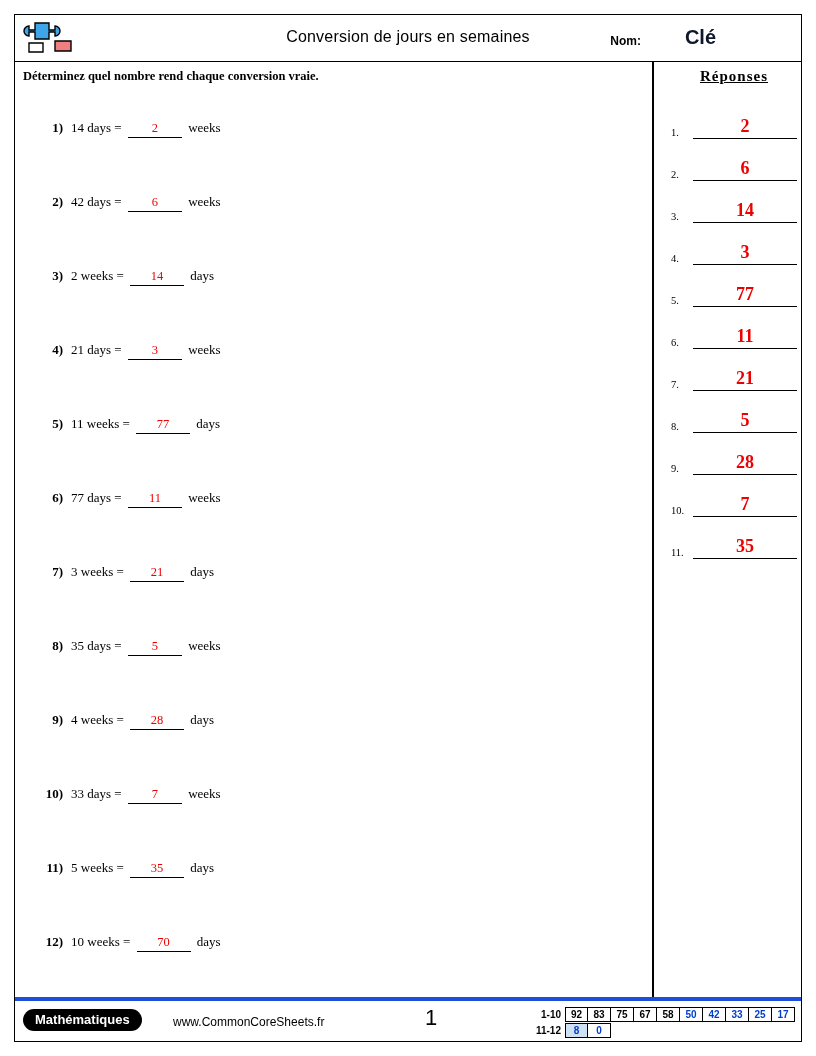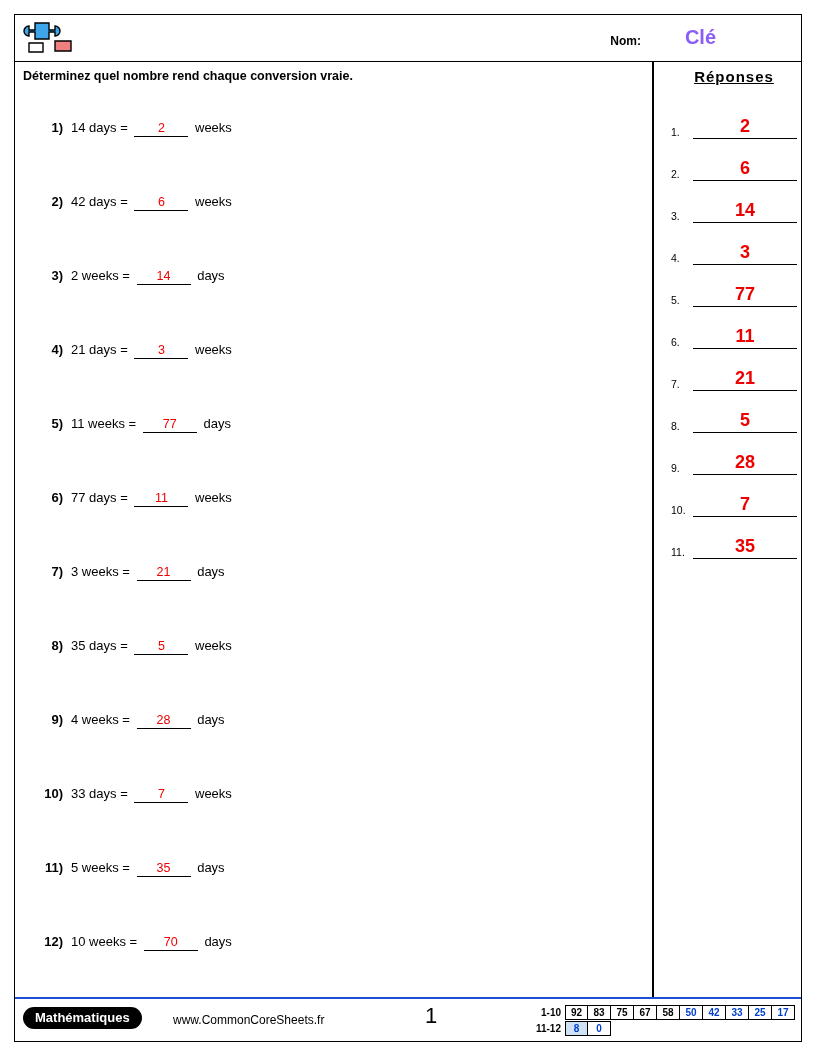--- a/index.html
+++ b/index.html
@@ -40,26 +40,27 @@
     position: absolute;
     right: 160px; top: 19px;
     font-size: 12px;
     font-weight: bold;
   }
   .name-value {
     position: absolute;
     right: 85px; top: 11px;
     font-size: 20px;
     font-weight: bold;
-    color: #8b5cf6;
+    color: #0f172a;
   }
   
   .body-area {
     position: relative;
     height: 935px;
+    font-family: Liberation Serif, serif;
   }
   .divider {
     position: absolute;
     left: 637px; top: 0;
     width: 2px; height: 935px;
     background: #000;
   }
   .instruction {
     position: absolute;
     left: 8px; top: 7px;
@@ -131,21 +132,21 @@
     text-align: center;
     color: #ee0000;
     font-weight: bold;
     font-size: 18px;
     line-height: 26px;
   }
   
   .footer {
     position: relative;
     height: 44px;
-    border-top: 2px solid #1d4ed8;
+    border-top: 4px solid #1d4ed8;
   }
   .brand {
     position: absolute;
     left: 8px; top: 8px;
     background: #000;
     color: #fff;
     border-radius: 11px;
     padding: 3px 12px 4px 12px;
     font-size: 13px;
     font-weight: bold;
@@ -190,20 +191,21 @@
 
 <div class="page">
 
   <div class="header">
     <svg class="logo" viewBox="0 0 72 40">
       <rect x="0" y="0" width="72" height="40" fill="#ffffff"></rect>
       <path d="M14 4 h14 v7 h6 v-4 a5 5 0 0 1 0 10 v-4 h-6 v7 h-14 v-7 h-6 v4 a5 5 0 0 1 0 -10 v4 h6 z" fill="#3ea6e8" stroke="#000" stroke-width="1.4"></path>
       <path d="M34 22 h16 v10 h-16 z" fill="#f0807f" stroke="#000" stroke-width="1.4"></path>
       <path d="M8 24 h14 v9 h-14 z" fill="#ffffff" stroke="#000" stroke-width="1.4"></path>
     </svg>
+    <div class="title">Conversion de jours en semaines</div>
     <div class="name-label">Nom:</div>
     <div class="name-value">Clé</div>
   </div>
 
   <div class="body-area">
     <div class="divider"></div>
     <div class="instruction">Déterminez quel nombre rend chaque conversion vraie.</div>
 
     <div class="problems">
 

